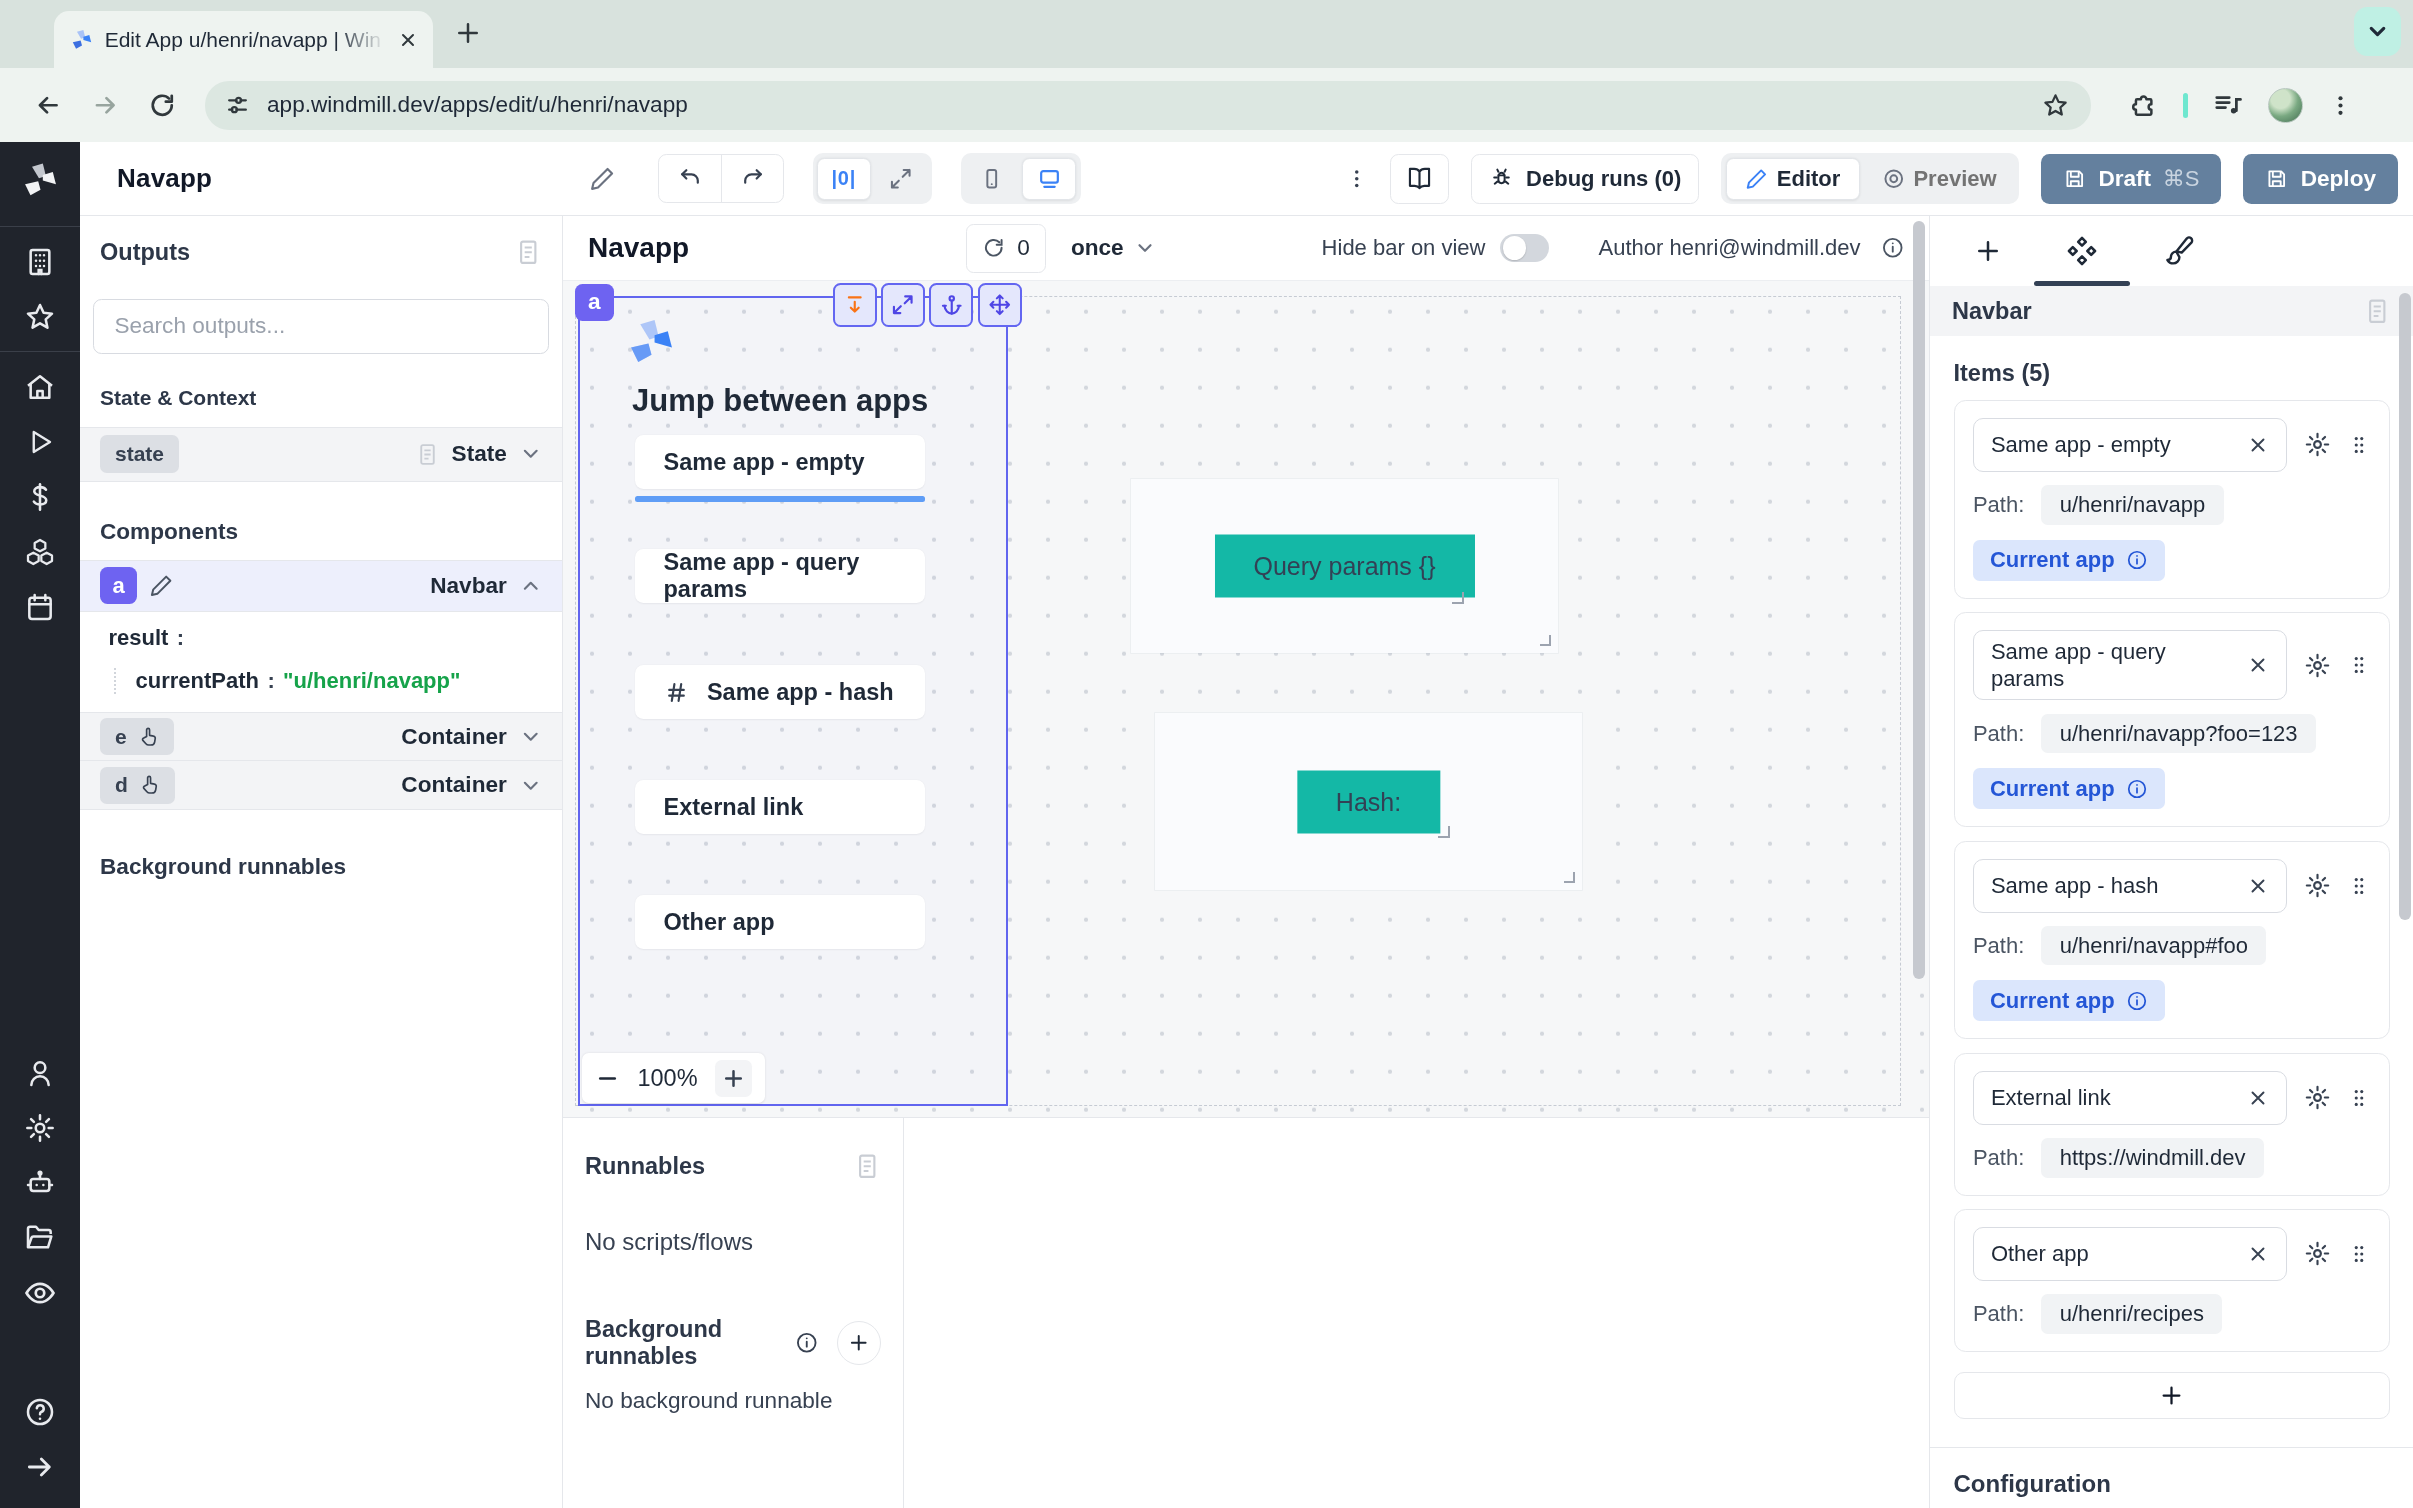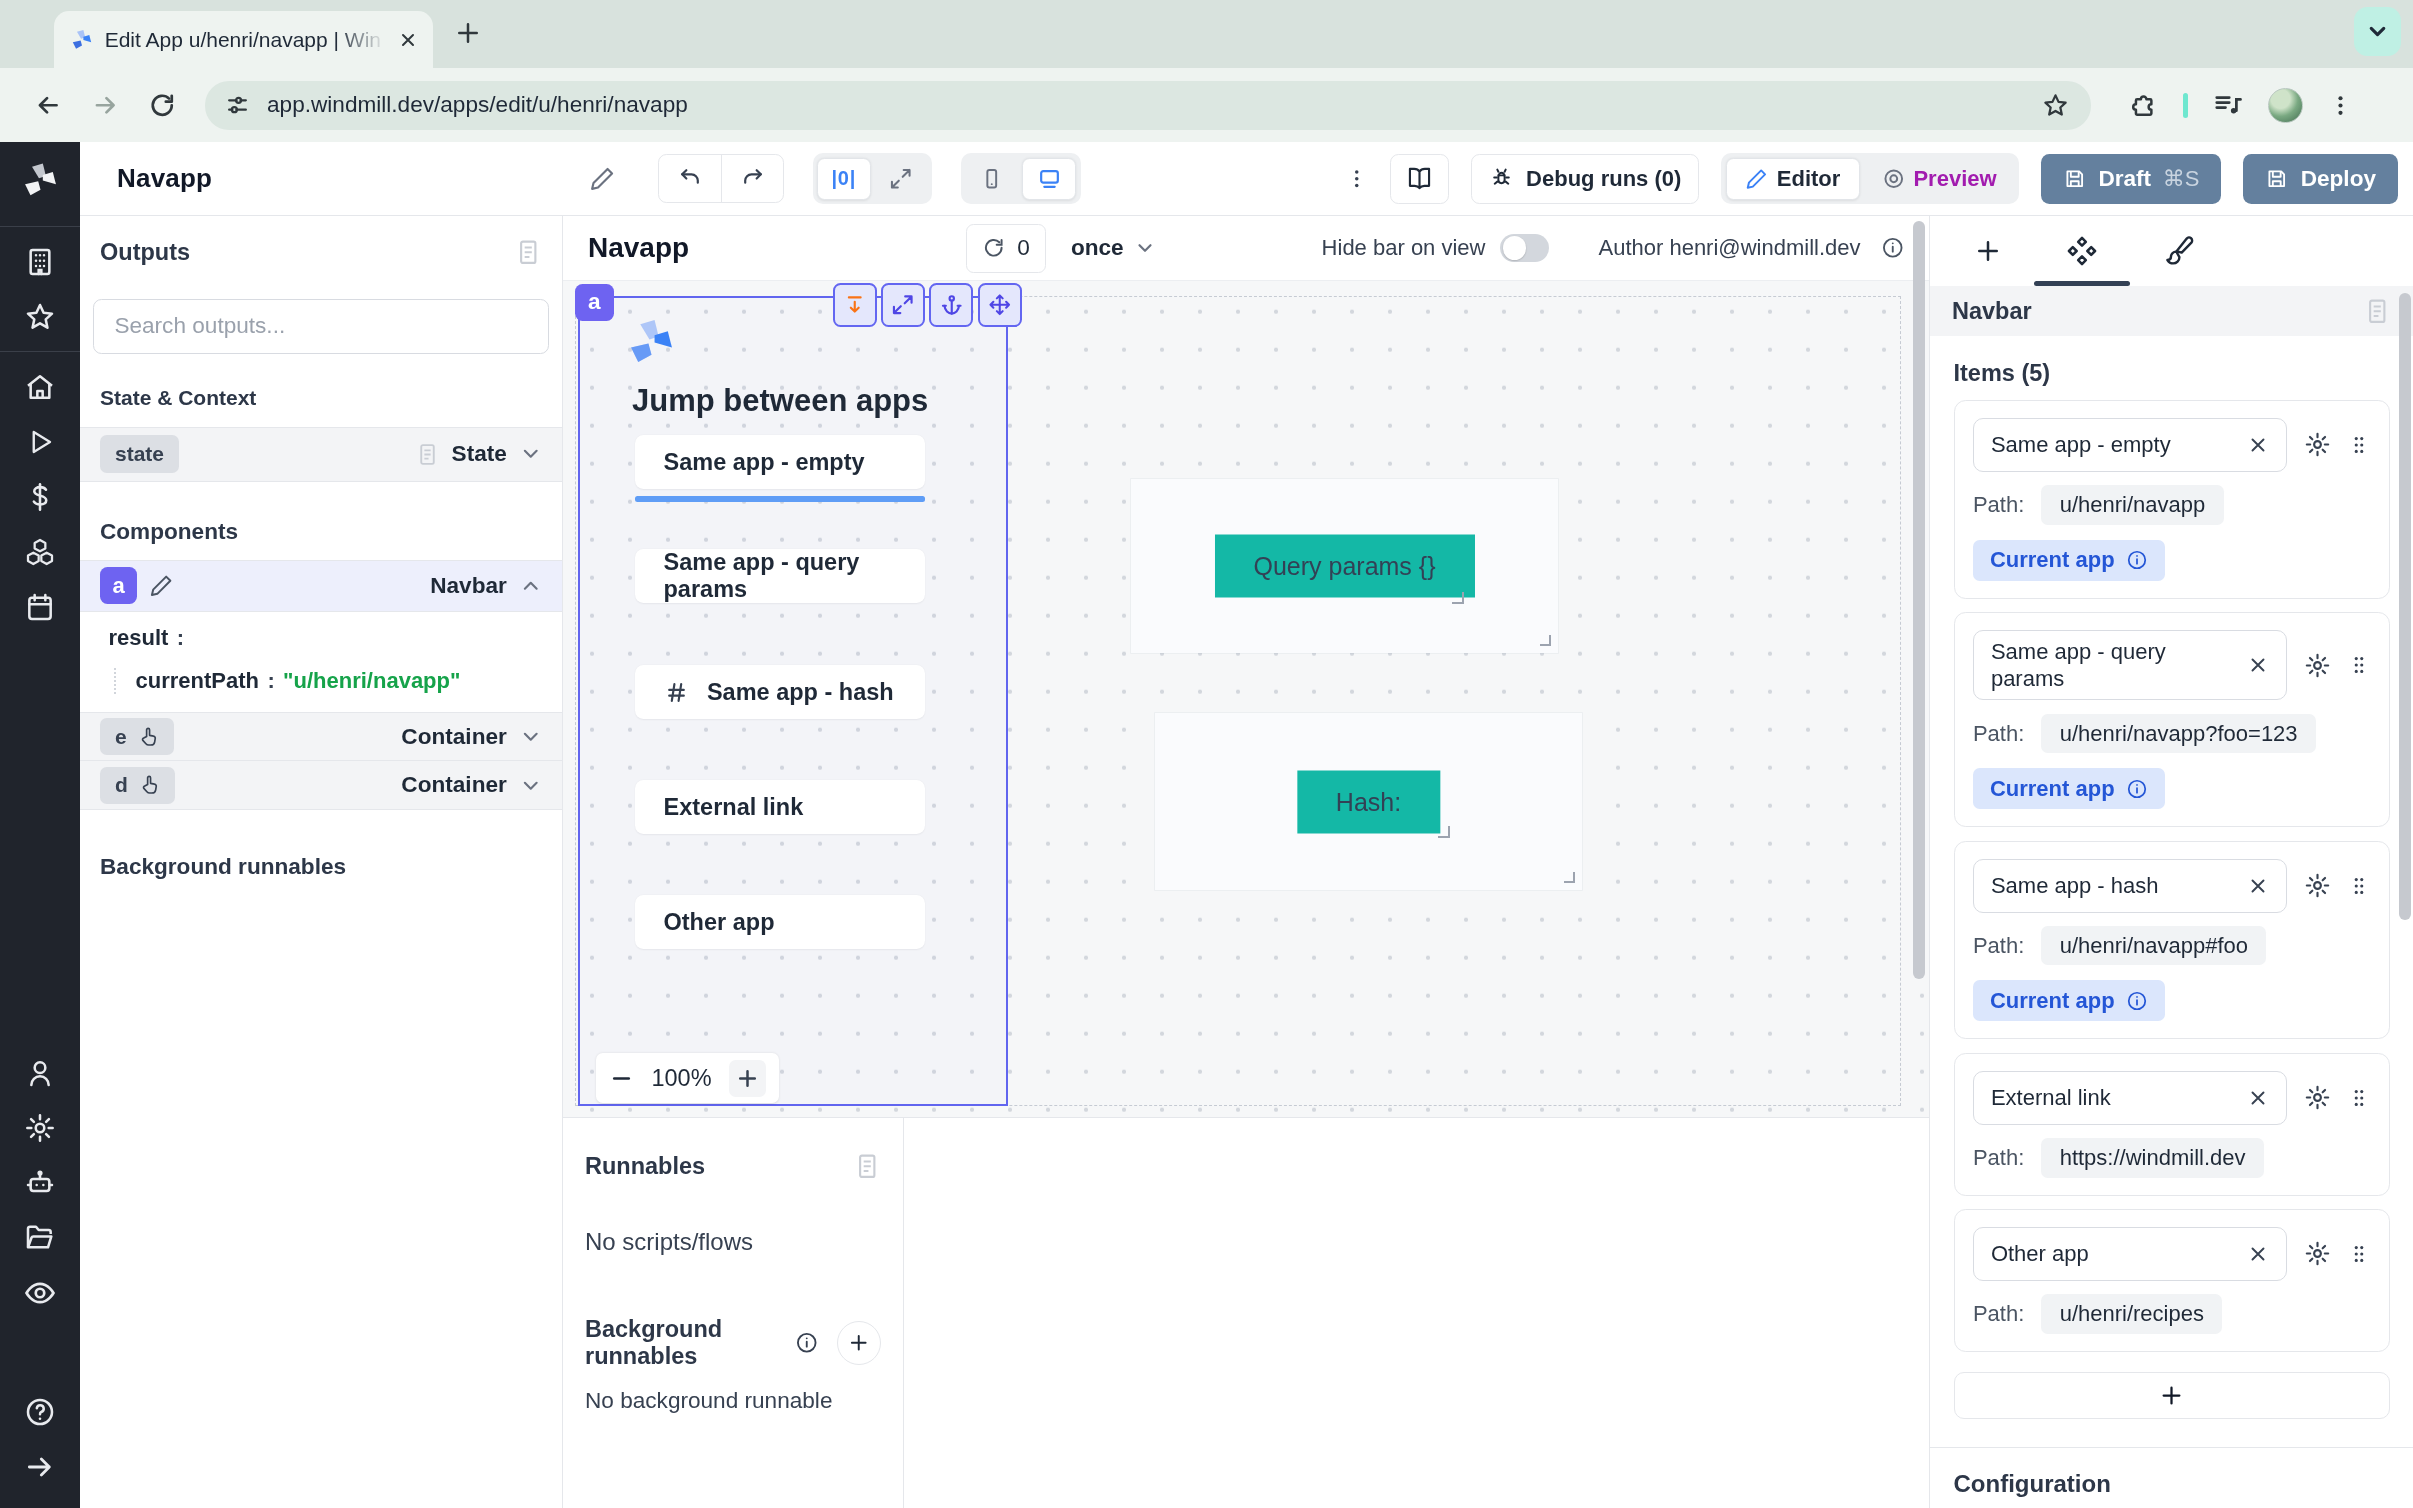--- a/index.html
+++ b/index.html
@@ -119,21 +119,21 @@
   .wm-logo-canvas { position:absolute; left:64px; top:37px; }
   .nb-title { position:absolute; left:69px; top:102px; font-size:31px; font-weight:700; color:#1f2937; }
   .pill { position:absolute; left:72px; width:290px; height:54px; background:#fff; border-radius:8.4px;
           box-shadow:0 0.8px 1.7px rgba(15,23,42,.06); display:flex; align-items:center; padding:0 28.5px; gap:18.4px;
           font-size:23.5px; font-weight:700; color:#1f2937; }
   .active-underline { position:absolute; left:72px; width:290px; height:5.9px; border-radius:2.5px; background:#5f9df6; }
   .free-box { position:absolute; background:#fafbfd; box-shadow:0 0 0 0.8px rgba(148,163,184,.12); }
   .free-box .inner-label { position:absolute; left:50%; top:50%; transform:translate(-50%,-50%); background:#14b8a6;
           padding:17px 39px; font-size:25px; color:#334155; white-space:nowrap; }
   .corner { position:absolute; width:11.7px; height:11.7px; border-right:2.5px solid #9ca3af; border-bottom:2.5px solid #9ca3af; }
-  .zoom-ctl { position:absolute; left:33px; top:772px; width:183px; height:50px; background:#fff; border-radius:6.7px;
+  .zoom-ctl { position:absolute; left:19px; top:772px; width:183px; height:50px; background:#fff; border-radius:6.7px;
               box-shadow:0 0.8px 2.5px rgba(0,0,0,.1); display:flex; align-items:center; padding:0 13.4px; gap:8.4px; }
   .zoom-ctl .zl { font-size:23.5px; color:#1f2937; flex:1; text-align:center; }
   .plusbox { width:37px; height:37px; background:#f3f4f6; border-radius:6.7px; display:flex; align-items:center;
              justify-content:center; color:#374151; }
   .center-scroll { position:absolute; right:4.2px; top:5px; width:11.7px; height:758px; border-radius:5.9px; background:#c6c9cf; z-index:5; }
 
   .bottom-panel { height:392px; border-top:1.7px solid #e5e7eb; display:flex; background:#fff; }
   .runnables-col { width:341px; border-right:1.7px solid #e5e7eb; padding:34px 22px 0 22px; flex:0 0 auto; }
   .run-head { display:flex; align-items:center; justify-content:space-between; }
   .muted-line { margin-top:47px; font-size:24px; color:#374151; }
@@ -444,21 +444,21 @@
               </span>
               <span class="lbl">Editor</span>
             </span>
             <span class="cell" style="padding:0 18.4px">
               <span class="icon">
                 <svg width="23.5" height="23.5" viewBox="0 0 24 24" fill="none" stroke="#6b7280" stroke-width="2">
                     <circle cx="12" cy="12" r="8.5"></circle>
                     <circle cx="12" cy="12" r="3.5"></circle>
                   </svg>
               </span>
-              <span class="lbl" style="color:#a21caf">Preview</span>
+              <span class="lbl" style="color:#737373">Preview</span>
             </span>
           </div>
           <span class="btn-slate">
             <span class="icon">
               <svg width="23.5" height="23.5" viewBox="0 0 24 24" fill="none" stroke="#fff" stroke-width="1.9" stroke-linejoin="round">
                   <path d="M4.5 4.5h12l3 3v12h-15z"></path>
                   <path d="M8 4.5V10h8V4.5M8 19.5v-5h8v5"></path>
                 </svg>
             </span>
             <span>Draft</span>

